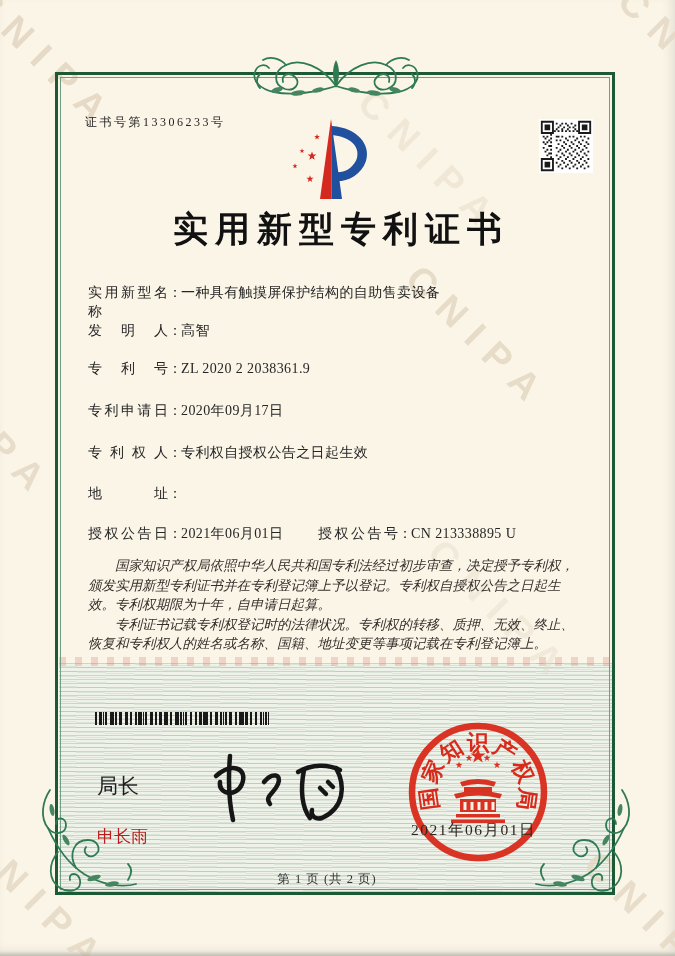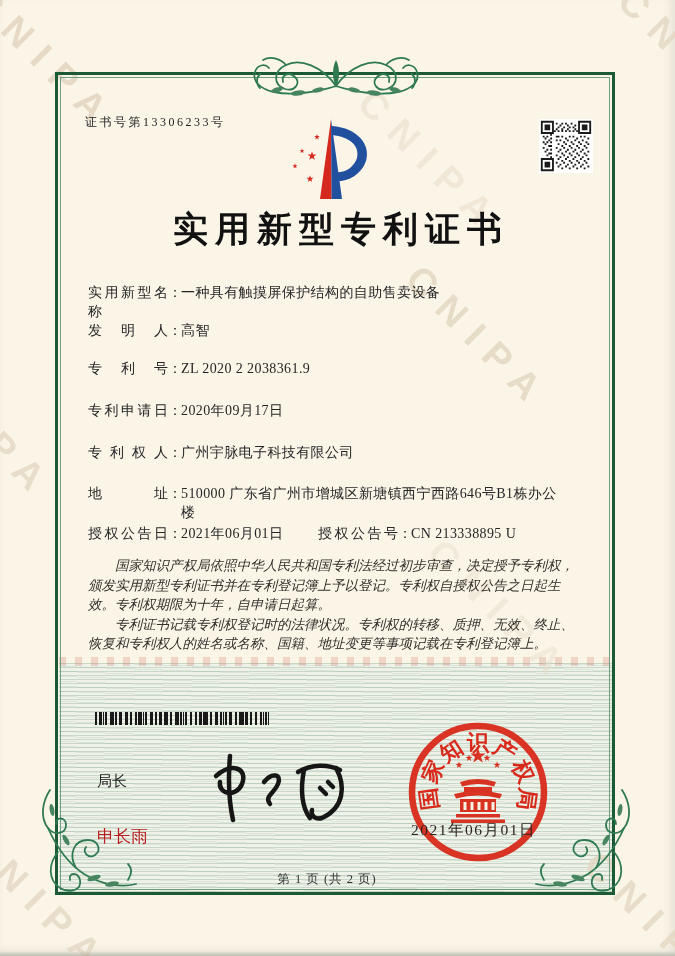--- a/index.html
+++ b/index.html
@@ -49,21 +49,21 @@
   .lab2{margin-left:2px;}
   .paras{position:absolute;z-index:4;left:88px;top:556px;width:489px;}
   .paras p{margin:0;text-indent:2em;font-size:13.5px;line-height:19.5px;font-style:italic;color:#332f2a;}
   .barcode{
     position:absolute;z-index:4;left:95px;top:712px;width:174px;height:13px;
     background:
       repeating-linear-gradient(90deg,#191919 0 2px,transparent 2px 5px),
       repeating-linear-gradient(90deg,#191919 0 1px,transparent 1px 8px),
       repeating-linear-gradient(90deg,transparent 0 4px,#191919 4px 6px,transparent 6px 13px);
   }
-  .dir-title{position:absolute;z-index:4;left:97px;top:772px;font-size:15px;color:#1d1d1d;}
+  .dir-title{position:absolute;z-index:4;left:97px;top:772px;font-size:21px;color:#1d1d1d;}
   .dir-name{position:absolute;z-index:4;left:97px;top:825px;font-size:17px;color:#b91c1c;}
   .seal-date{position:absolute;z-index:5;left:411px;top:820px;font-size:15.5px;letter-spacing:1.5px;color:#2e2420;}
   .page-no{position:absolute;z-index:4;left:55px;width:544px;top:871px;text-align:center;font-size:12.5px;letter-spacing:1px;color:#333;}
   .note{position:absolute;z-index:4;left:55px;width:560px;top:907px;text-align:center;font-size:13px;letter-spacing:2.5px;color:#2e2e2e;}
   .edge-b{position:absolute;z-index:6;left:0;right:0;bottom:0;height:5px;background:linear-gradient(180deg,rgba(0,0,0,0),rgba(80,92,85,.28));}
 </style>
 </head>
 <body>
 
 <div class="sheet">
@@ -170,26 +170,25 @@
       <span class="val">ZL 2020 2 2038361.9</span>
   </div>
   <div class="row" style="top:401px">
     <span class="lab">专利申请日</span>
       <span class="colon">：</span>
       <span class="val">2020年09月17日</span>
   </div>
   <div class="row" style="top:443px">
     <span class="lab">专利权人</span>
       <span class="colon">：</span>
-      <span class="val">广州宇脉电子科技有限公司</span>
+      <span class="val">专利权自授权公告之日起生效</span>
   </div>
   <div class="row" style="top:484px">
     <span class="lab">地址</span>
       <span class="colon">：</span>
-      <span class="val addr">510000 广东省广州市增城区新塘镇西宁西路646号B1栋办公楼</span>
   </div>
   <div class="row" style="top:524px">
     <span class="lab">授权公告日</span>
       <span class="colon">：</span>
       <span class="val grant">2021年06月01日</span>
     <span class="lab lab2">授权公告号</span>
       <span class="colon">：</span>
       <span class="val">CN 213338895 U</span>
   </div>
 

